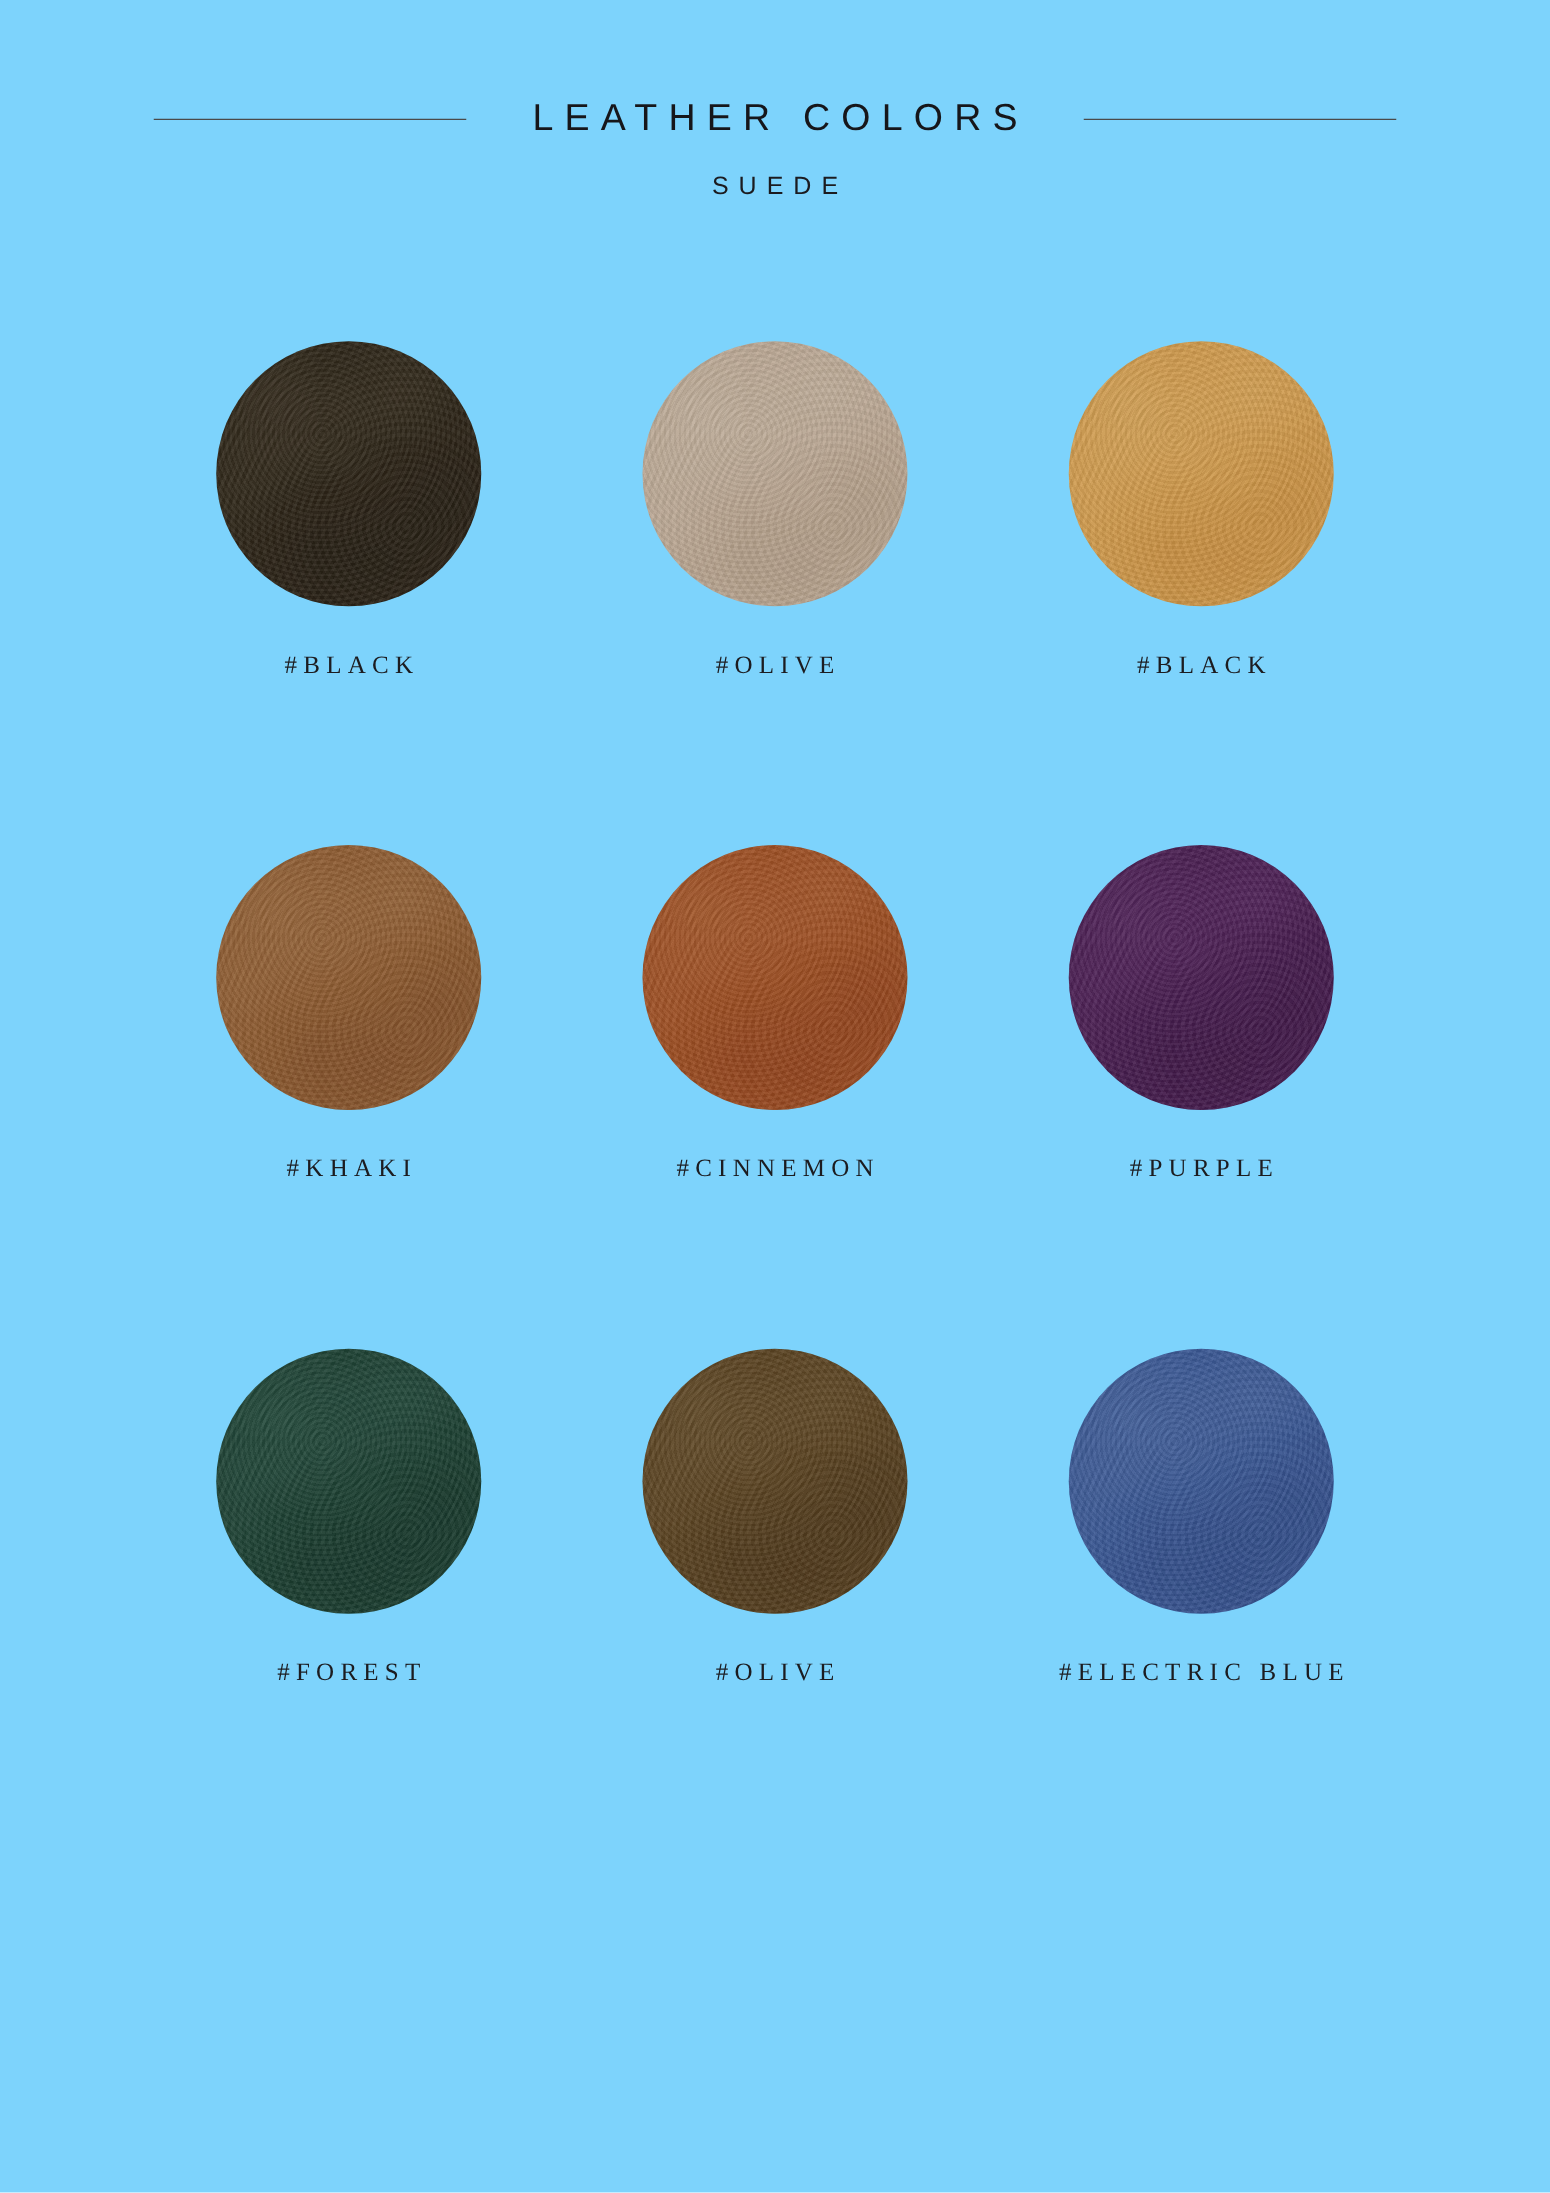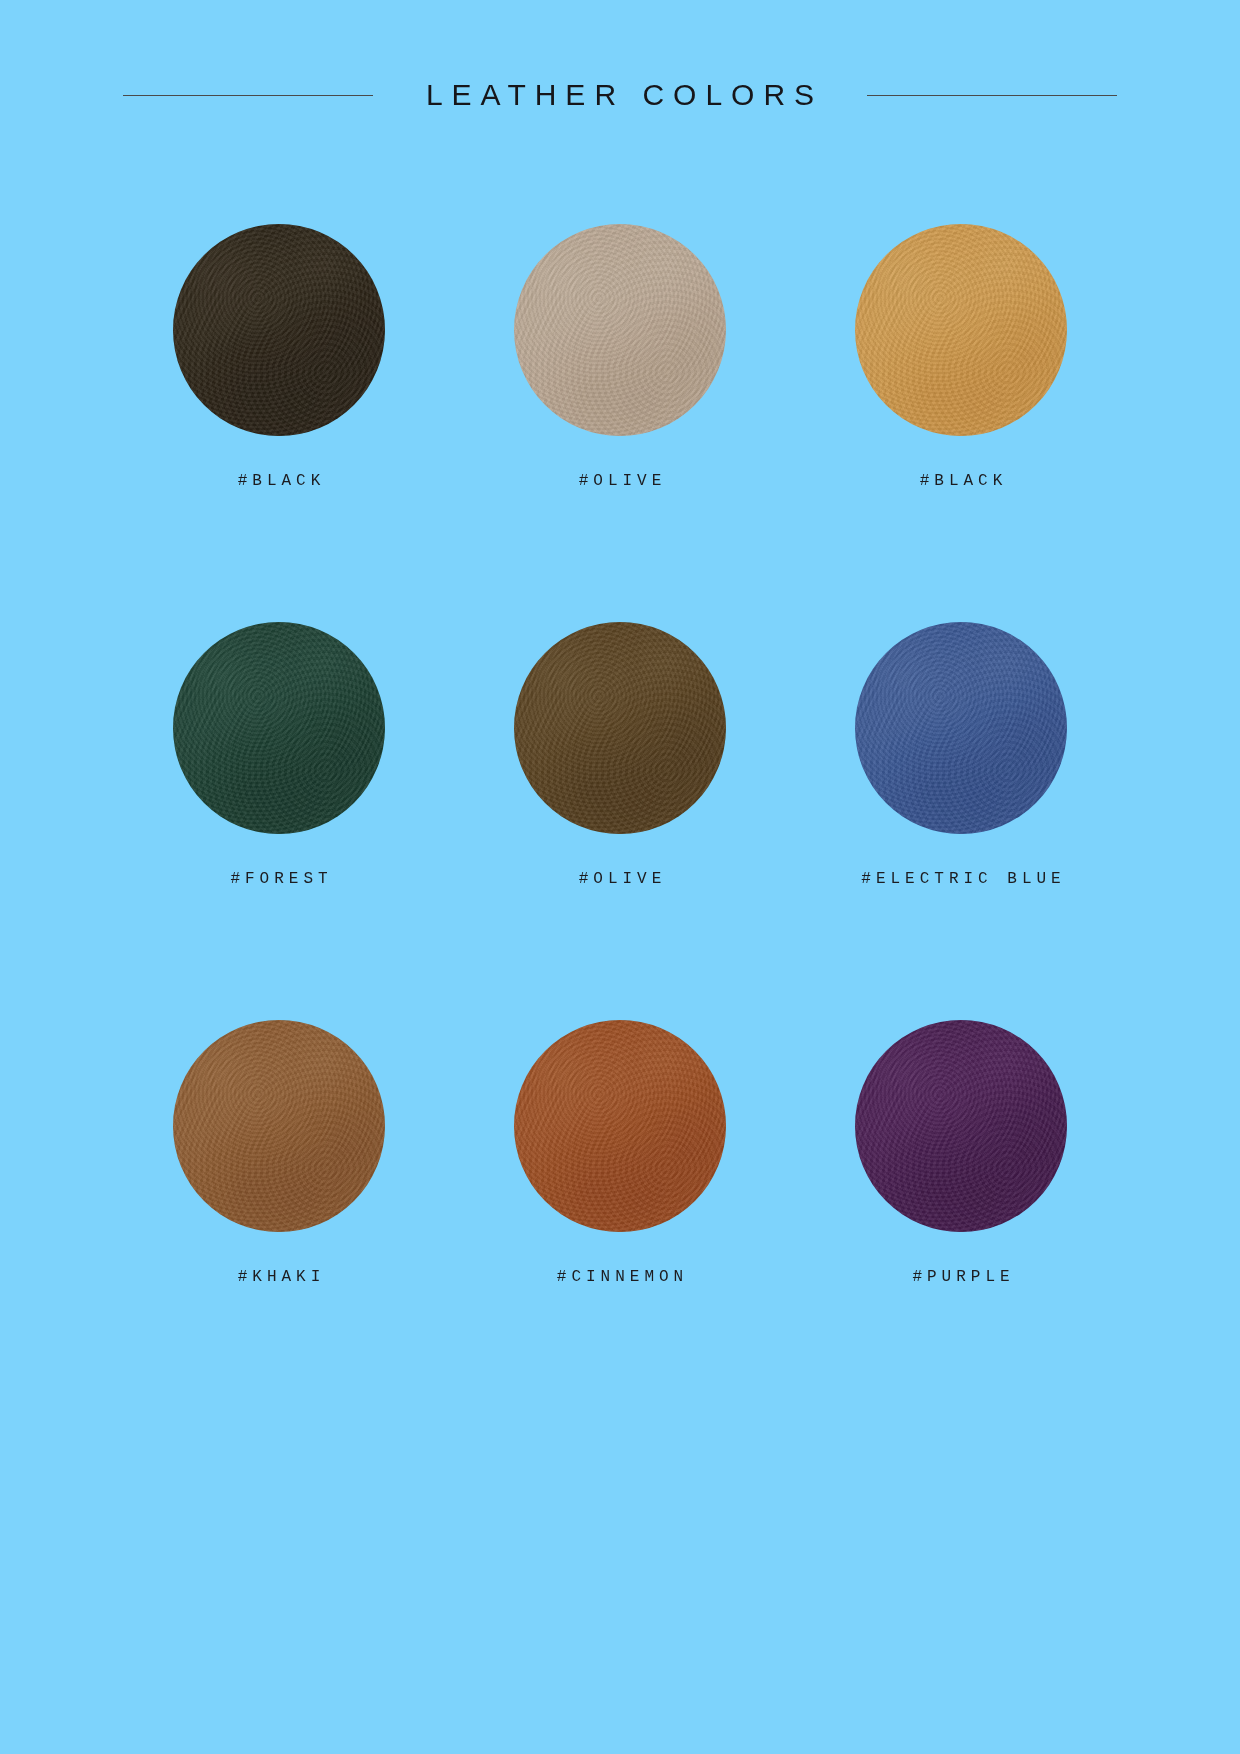--- a/index.html
+++ b/index.html
@@ -122,22 +122,22 @@
     border-radius: 50%;
     background-image:
       repeating-radial-gradient(circle at 40% 35%, rgba(255,255,255,0.045) 0 2px, rgba(0,0,0,0.045) 2px 4px),
       repeating-radial-gradient(circle at 72% 70%, rgba(255,255,255,0.035) 0 3px, rgba(0,0,0,0.035) 3px 6px),
       repeating-linear-gradient(117deg, rgba(255,255,255,0.035) 0 2px, rgba(0,0,0,0.03) 2px 5px);
     opacity: 0.85;
   }
 
   .swatch-label {
     margin-top: 36px;
-    font-family: Liberation Mono, monospace;
-    font-size: 16px;
+    font-family: Liberation Serif, serif;
+    font-size: 20px;
     font-weight: 400;
     letter-spacing: 5px;
     color: #1c1c20;
     white-space: nowrap;
     text-indent: 5px;
   }
 
   
   .footer {
     margin-top: auto;
@@ -168,64 +168,65 @@
 <body>
 
 <div class="page">
 
   <div class="header">
     <div class="rule rule-left"></div>
     <div class="title">LEATHER COLORS</div>
     <div class="rule rule-right"></div>
   </div>
 
+  <div class="subtitle">SUEDE</div>
 
   <div class="grid">
 
     <div class="row">
       <div class="cell">
         <div class="swatch" style="background-color: rgb(46, 38, 25);"></div>
         <div class="swatch-label">#BLACK</div>
       </div>
       <div class="cell">
         <div class="swatch" style="background-color: rgb(187, 168, 148);"></div>
         <div class="swatch-label">#OLIVE</div>
       </div>
       <div class="cell">
         <div class="swatch" style="background-color: rgb(207, 154, 77);"></div>
         <div class="swatch-label">#BLACK</div>
       </div>
     </div>
 
     <div class="row">
       <div class="cell">
+        <div class="swatch" style="background-color: rgb(142, 92, 50);"></div>
+        <div class="swatch-label">#KHAKI</div>
+      </div>
+      <div class="cell">
+        <div class="swatch" style="background-color: rgb(157, 79, 36);"></div>
+        <div class="swatch-label">#CINNEMON</div>
+      </div>
+      <div class="cell">
+        <div class="swatch" style="background-color: rgb(74, 31, 82);"></div>
+        <div class="swatch-label">#PURPLE</div>
+      </div>
+    </div>
+
+    <div class="row">
+      <div class="cell">
         <div class="swatch" style="background-color: rgb(30, 66, 52);"></div>
         <div class="swatch-label">#FOREST</div>
       </div>
       <div class="cell">
         <div class="swatch" style="background-color: rgb(90, 67, 34);"></div>
         <div class="swatch-label">#OLIVE</div>
       </div>
       <div class="cell">
         <div class="swatch" style="background-color: rgb(59, 88, 148);"></div>
         <div class="swatch-label">#ELECTRIC BLUE</div>
       </div>
     </div>
 
-    <div class="row">
-      <div class="cell">
-        <div class="swatch" style="background-color: rgb(142, 92, 50);"></div>
-        <div class="swatch-label">#KHAKI</div>
-      </div>
-      <div class="cell">
-        <div class="swatch" style="background-color: rgb(157, 79, 36);"></div>
-        <div class="swatch-label">#CINNEMON</div>
-      </div>
-      <div class="cell">
-        <div class="swatch" style="background-color: rgb(74, 31, 82);"></div>
-        <div class="swatch-label">#PURPLE</div>
-      </div>
-    </div>
-
   </div>
 
 
 </div>
 
 </body></html>

